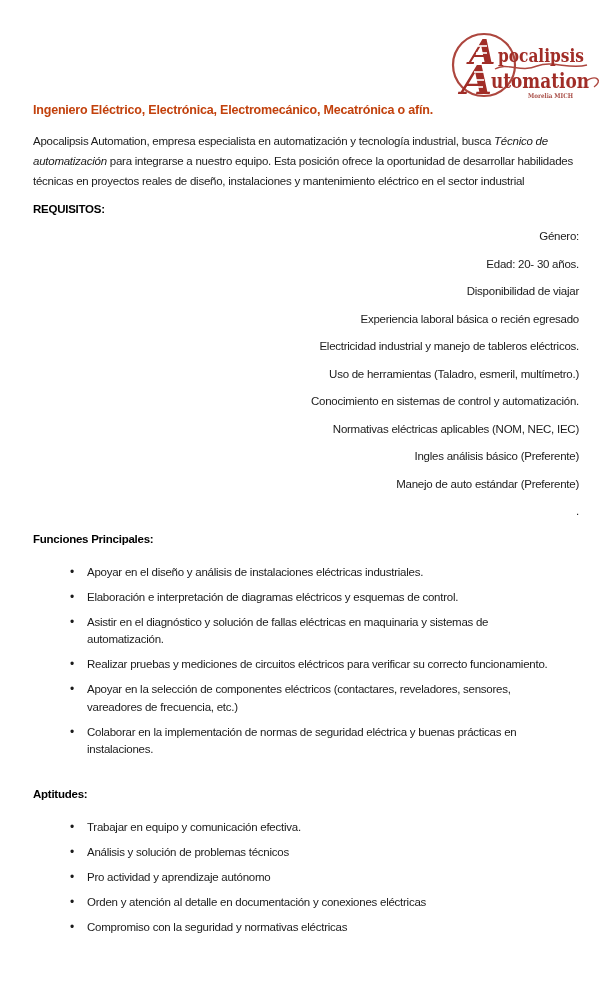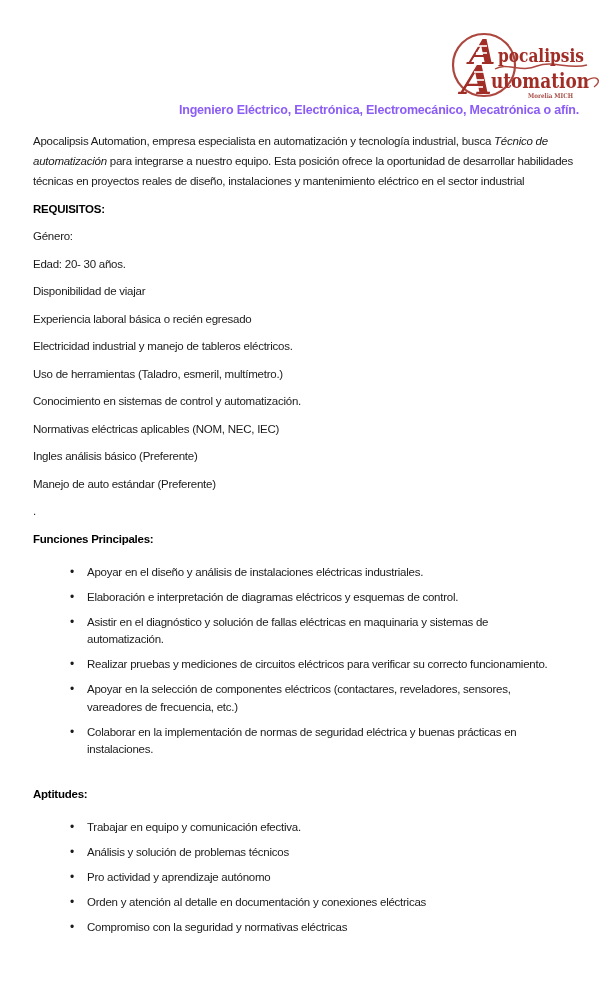--- a/index.html
+++ b/index.html
@@ -20,35 +20,35 @@
   
   .logo {
     position: absolute;
     left: 447px; top: 24px;
     width: 160px; height: 80px;
   }
   
   .job-title {
     font-size: 12.5px;
     font-weight: bold;
-    color: #8b5cf6;
-    text-align: right;
+    color: #c2410c;
+    text-align: left;
     line-height: 18px;
     margin: 0 0 12px 0;
     letter-spacing: -0.2px;
   }
   p, h2 {
     font-size: 11.5px;
     line-height: 20px;
     letter-spacing: -0.25px;
     margin: 0 0 7.5px 0;
   }
   h2 { font-weight: bold; color: #000000; }
   .intro em { font-style: italic; }
-  .plain-list p { margin: 0 0 7.5px 0; }
+  .plain-list p { margin: 0 0 7.5px 0; text-align: right; }
   ul.bullet-list {
     list-style: none;
     margin: 15px; padding: 0;
   }
   ul.bullet-list li {
     position: relative;
     font-size: 11.5px;
     line-height: 17.5px;
     letter-spacing: -0.25px;
     padding-left: 39px;

